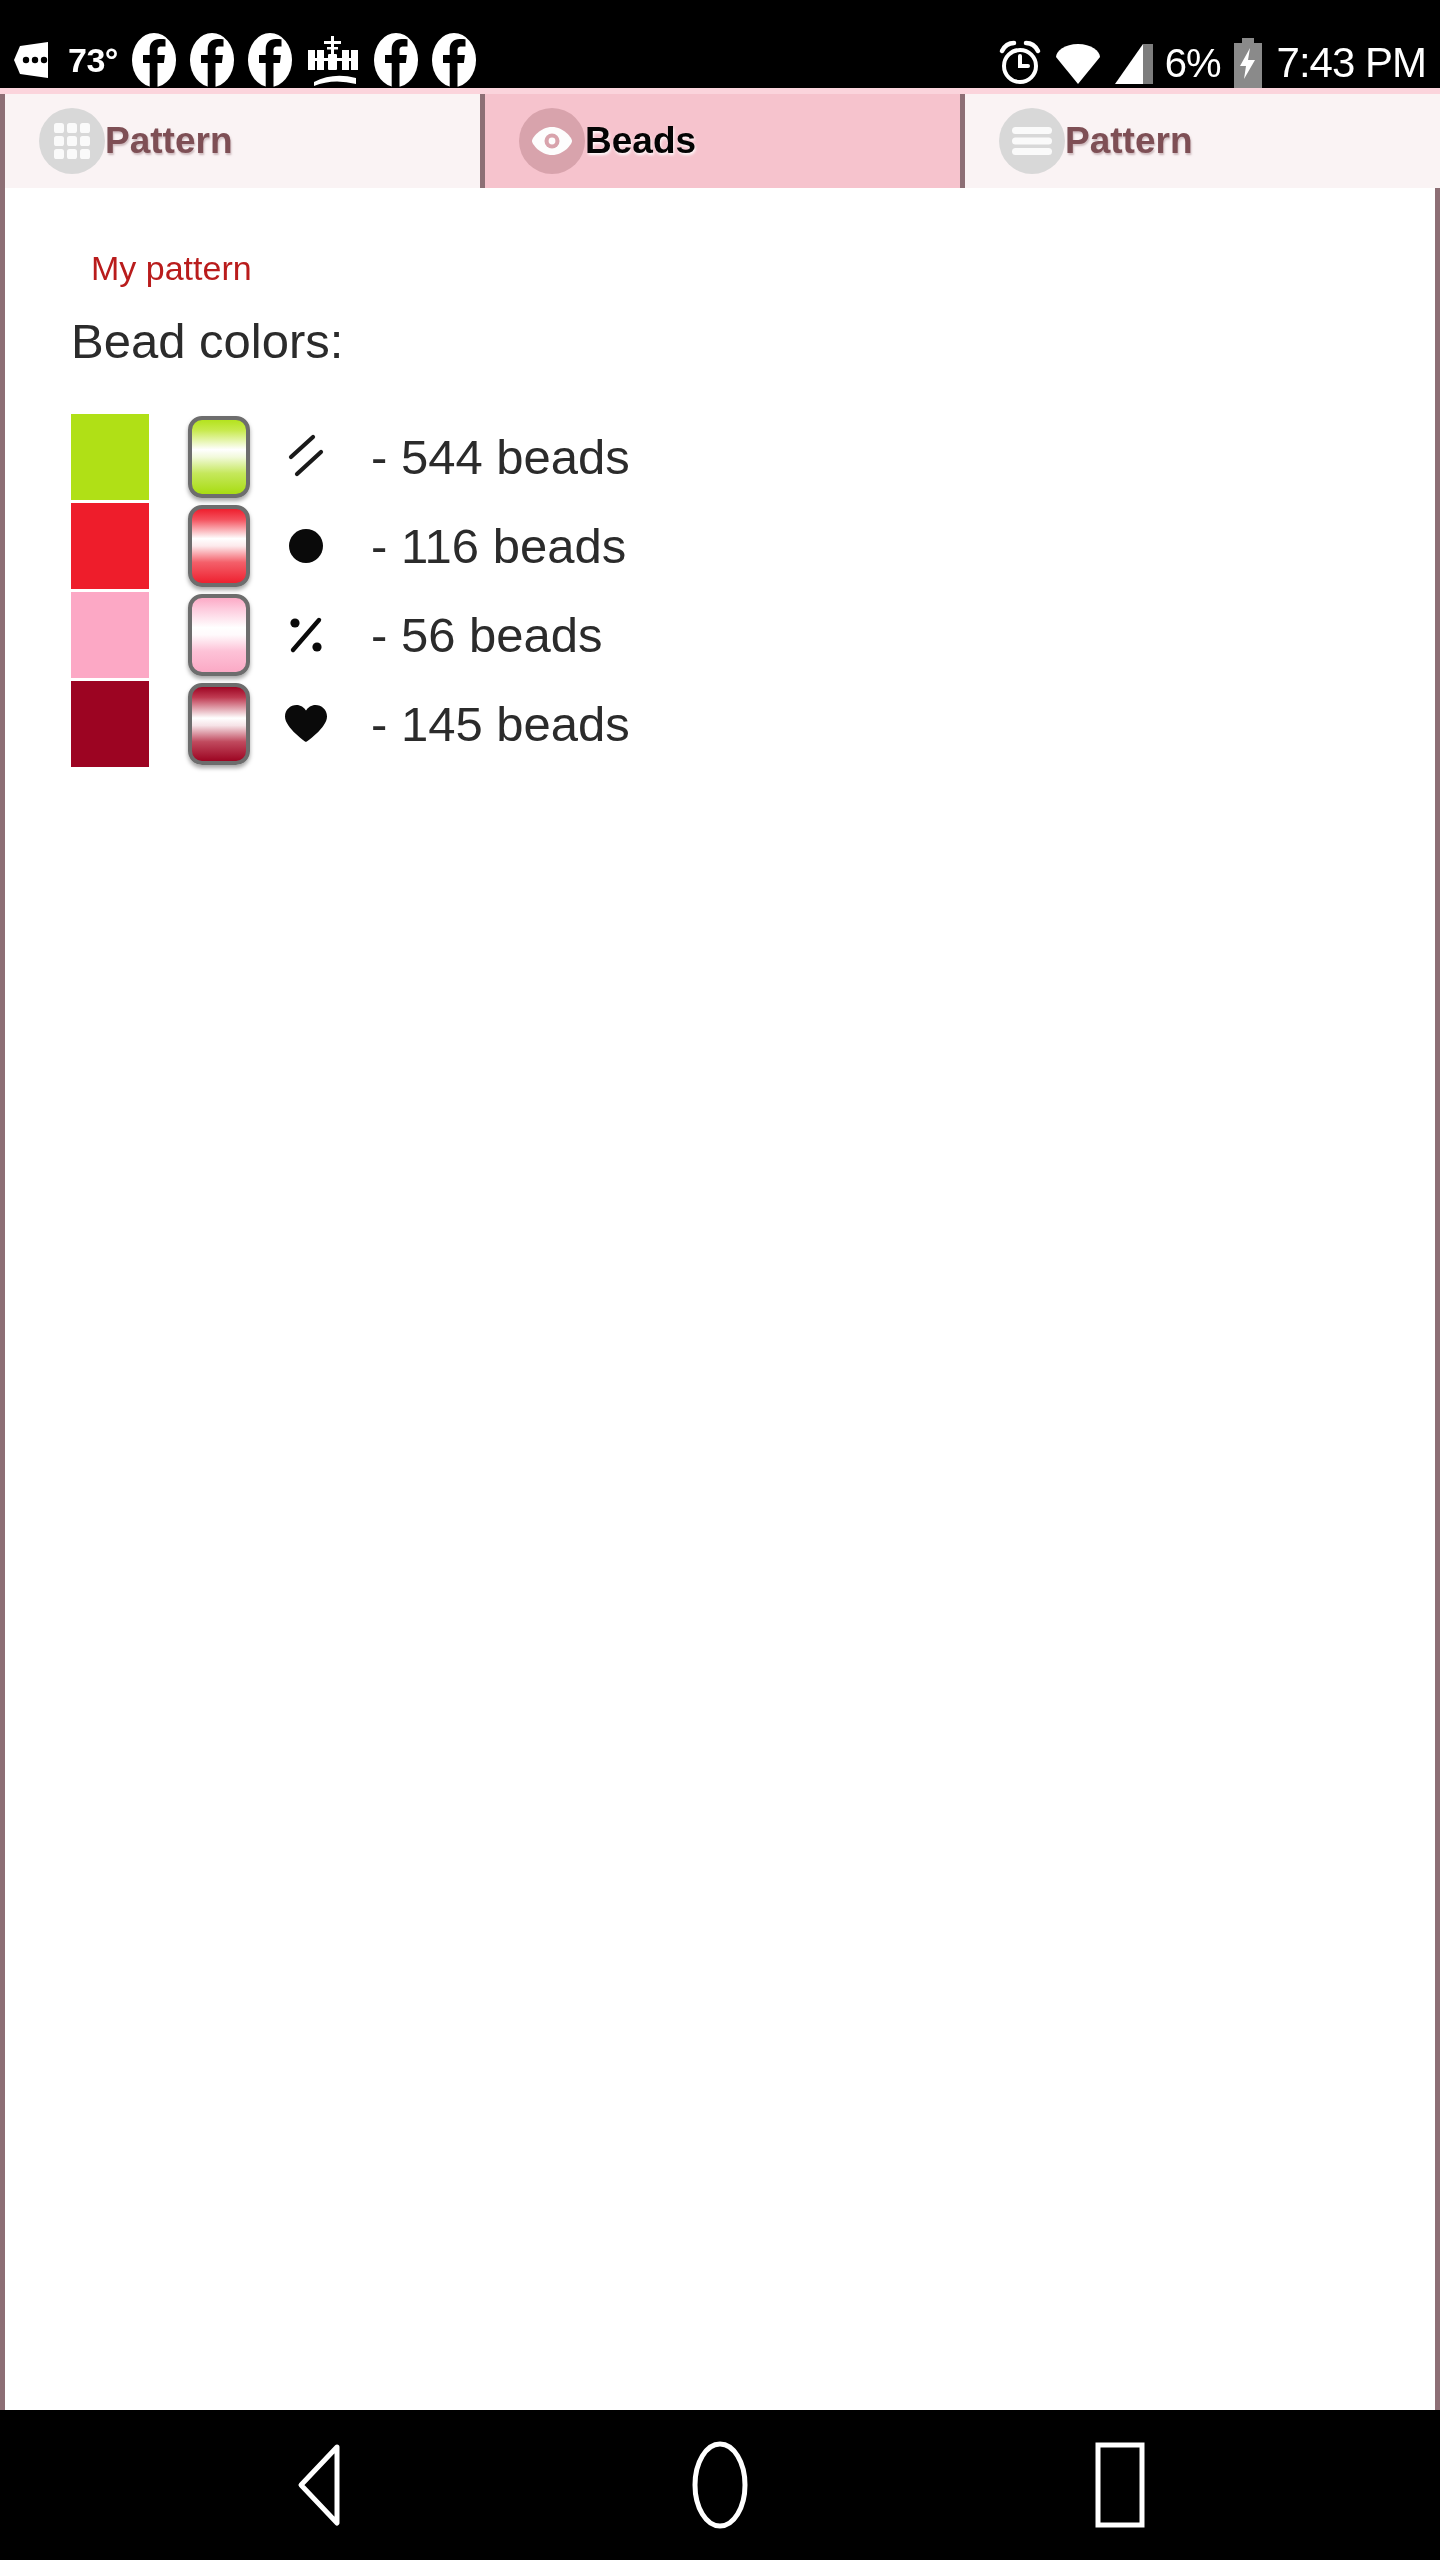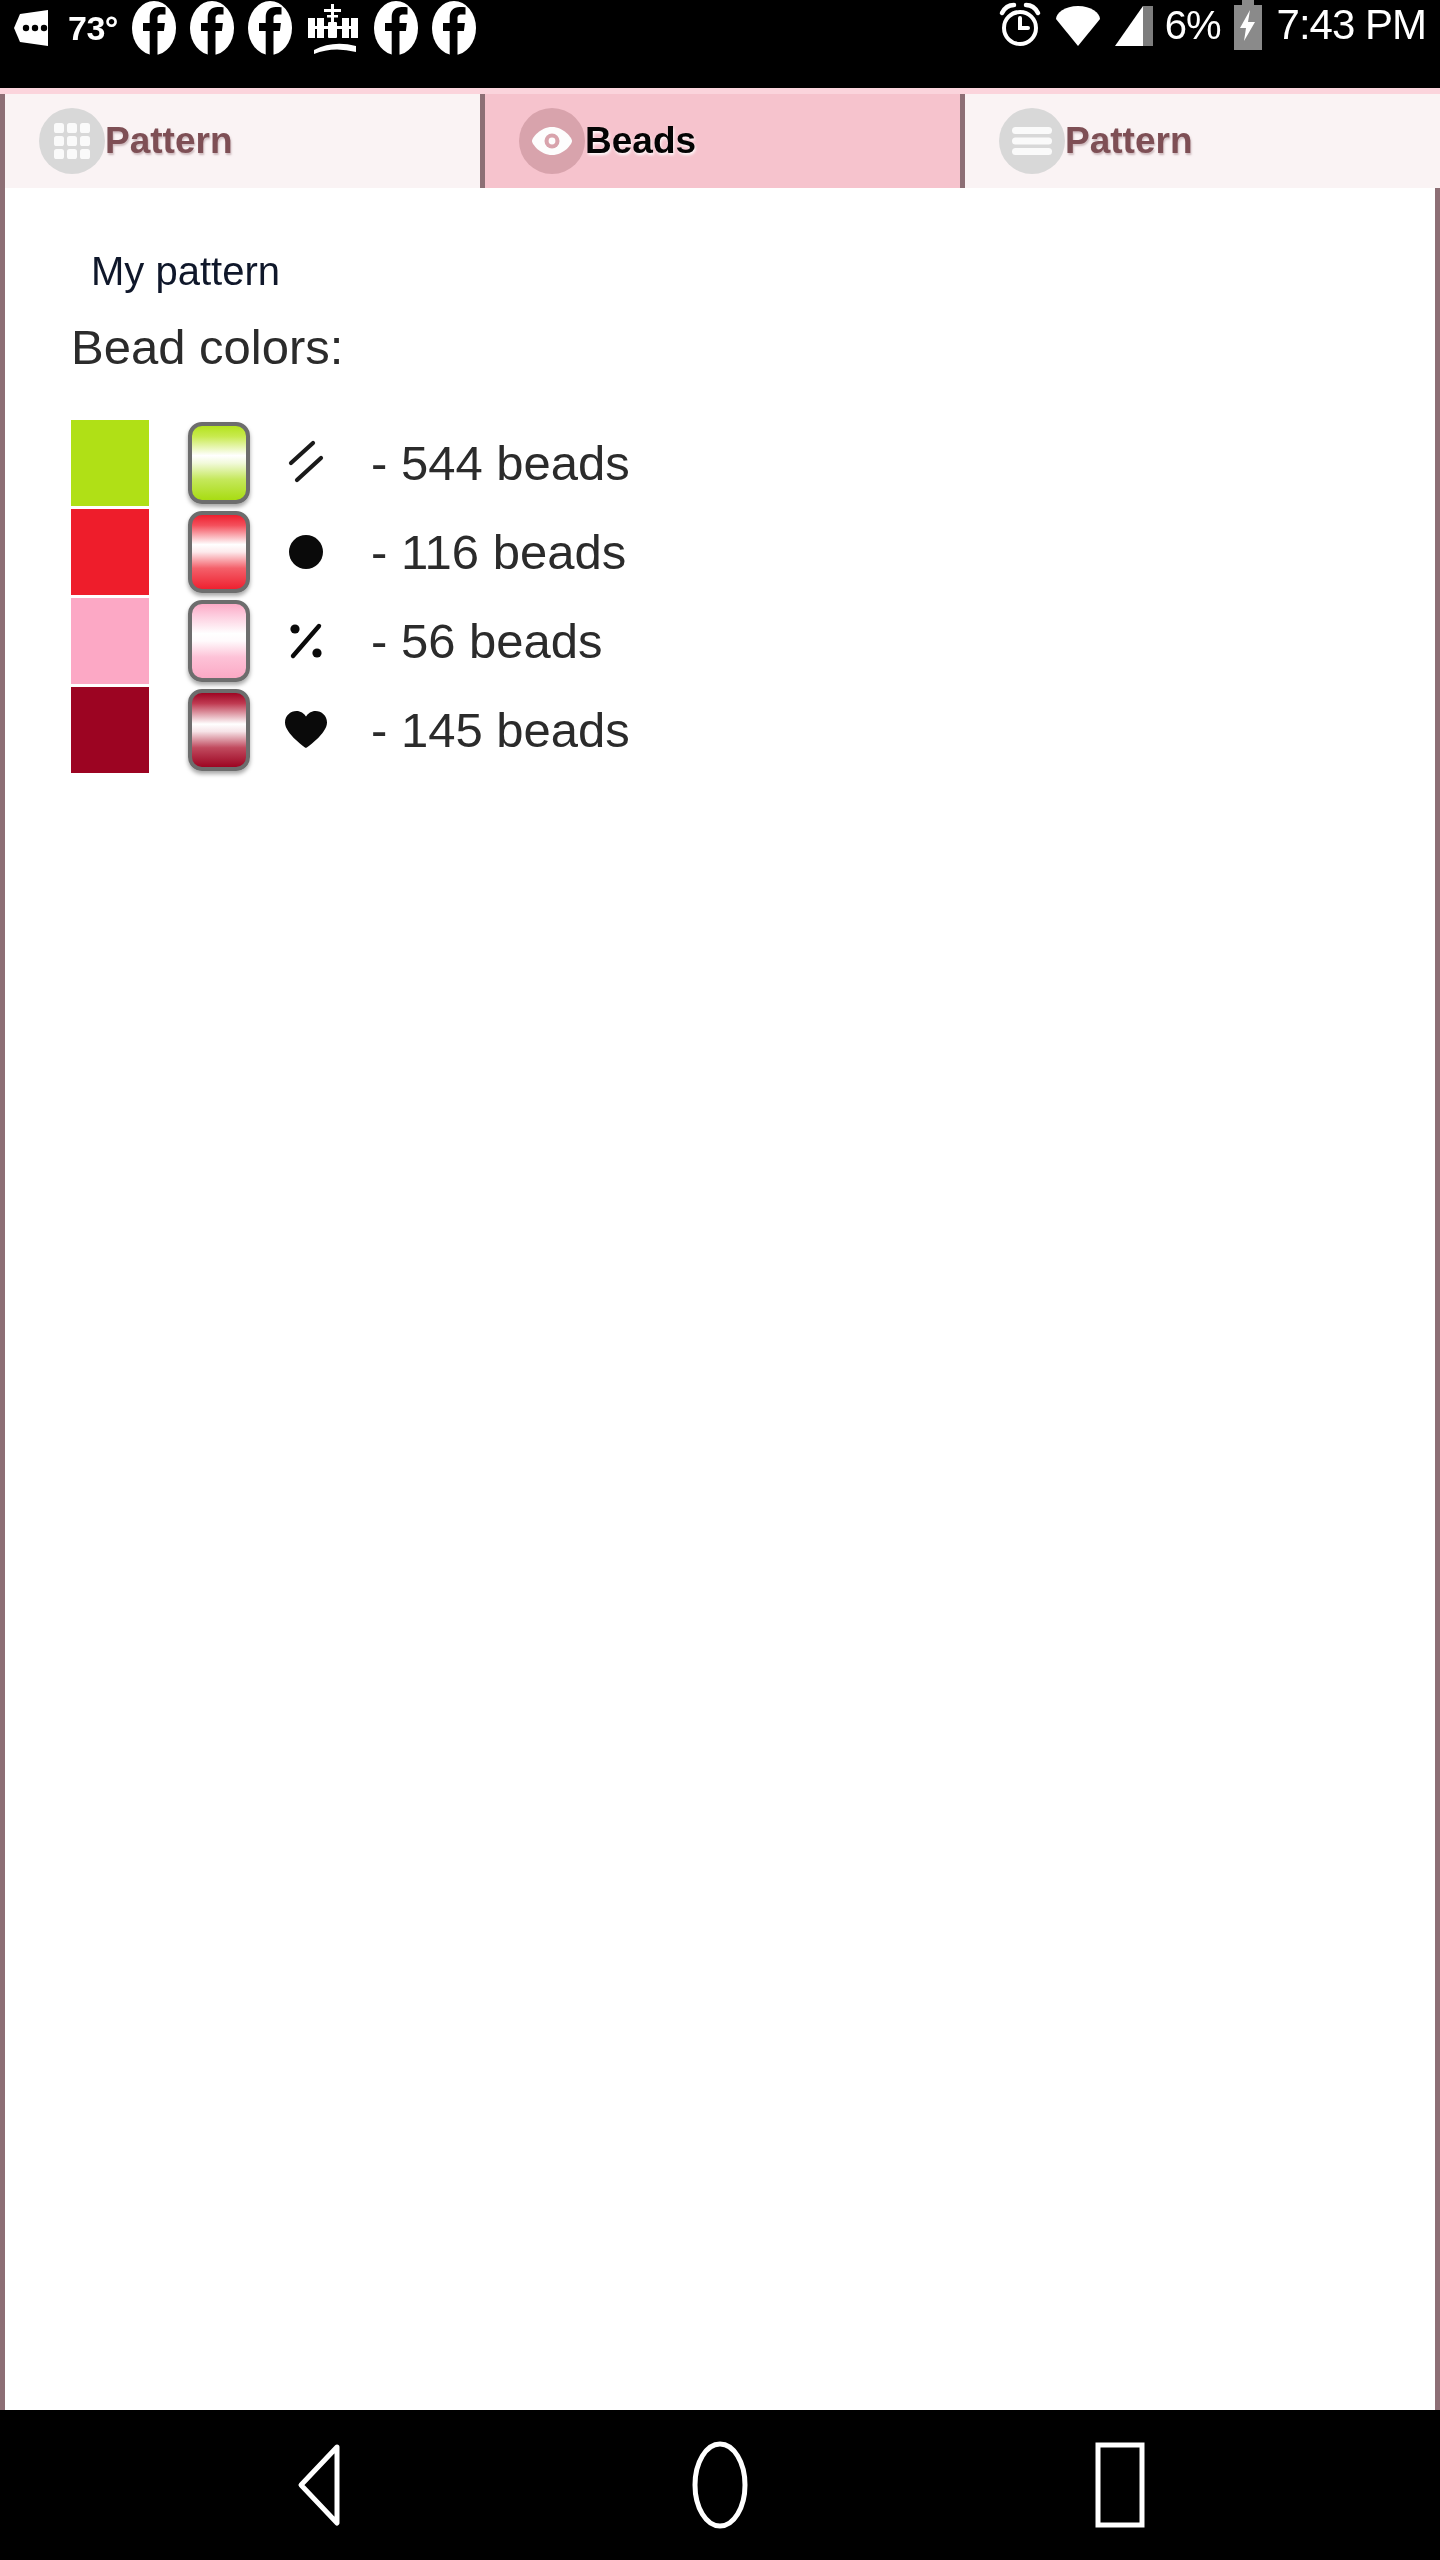--- a/index.html
+++ b/index.html
@@ -18,21 +18,21 @@
     display: flex;
     flex-direction: column;
   }
 
   
   #status-bar {
     height: 88px;
     background: #000000;
     color: #ffffff;
     display: flex;
-    align-items: flex-start;
+    align-items: flex-end;
     padding: 0 14px 0 14px;
     flex: 0 0 88px;
   }
   .sb-left {
     display: flex;
     align-items: center;
     gap: 14px;
     flex: 1 1 auto;
     min-width: 0;
   }
@@ -118,22 +118,22 @@
   
   #content {
     flex: 1 1 auto;
     background: #ffffff;
     border-left: 5px solid #8d6f75;
     border-right: 5px solid #8d6f75;
     position: relative;
     overflow: hidden;
   }
   #pattern-title {
-    font-size: 40px;
-    color: #0f172a;
+    font-size: 34px;
+    color: #b91c1c;
     font-weight: normal;
     margin: 63px 0 0 86px;
     line-height: 1.0;
     letter-spacing: 0px;
   }
   #bead-colors-label {
     font-size: 49px;
     color: #2b2b2b;
     font-weight: normal;
     margin: 32px 0 0 66px;

